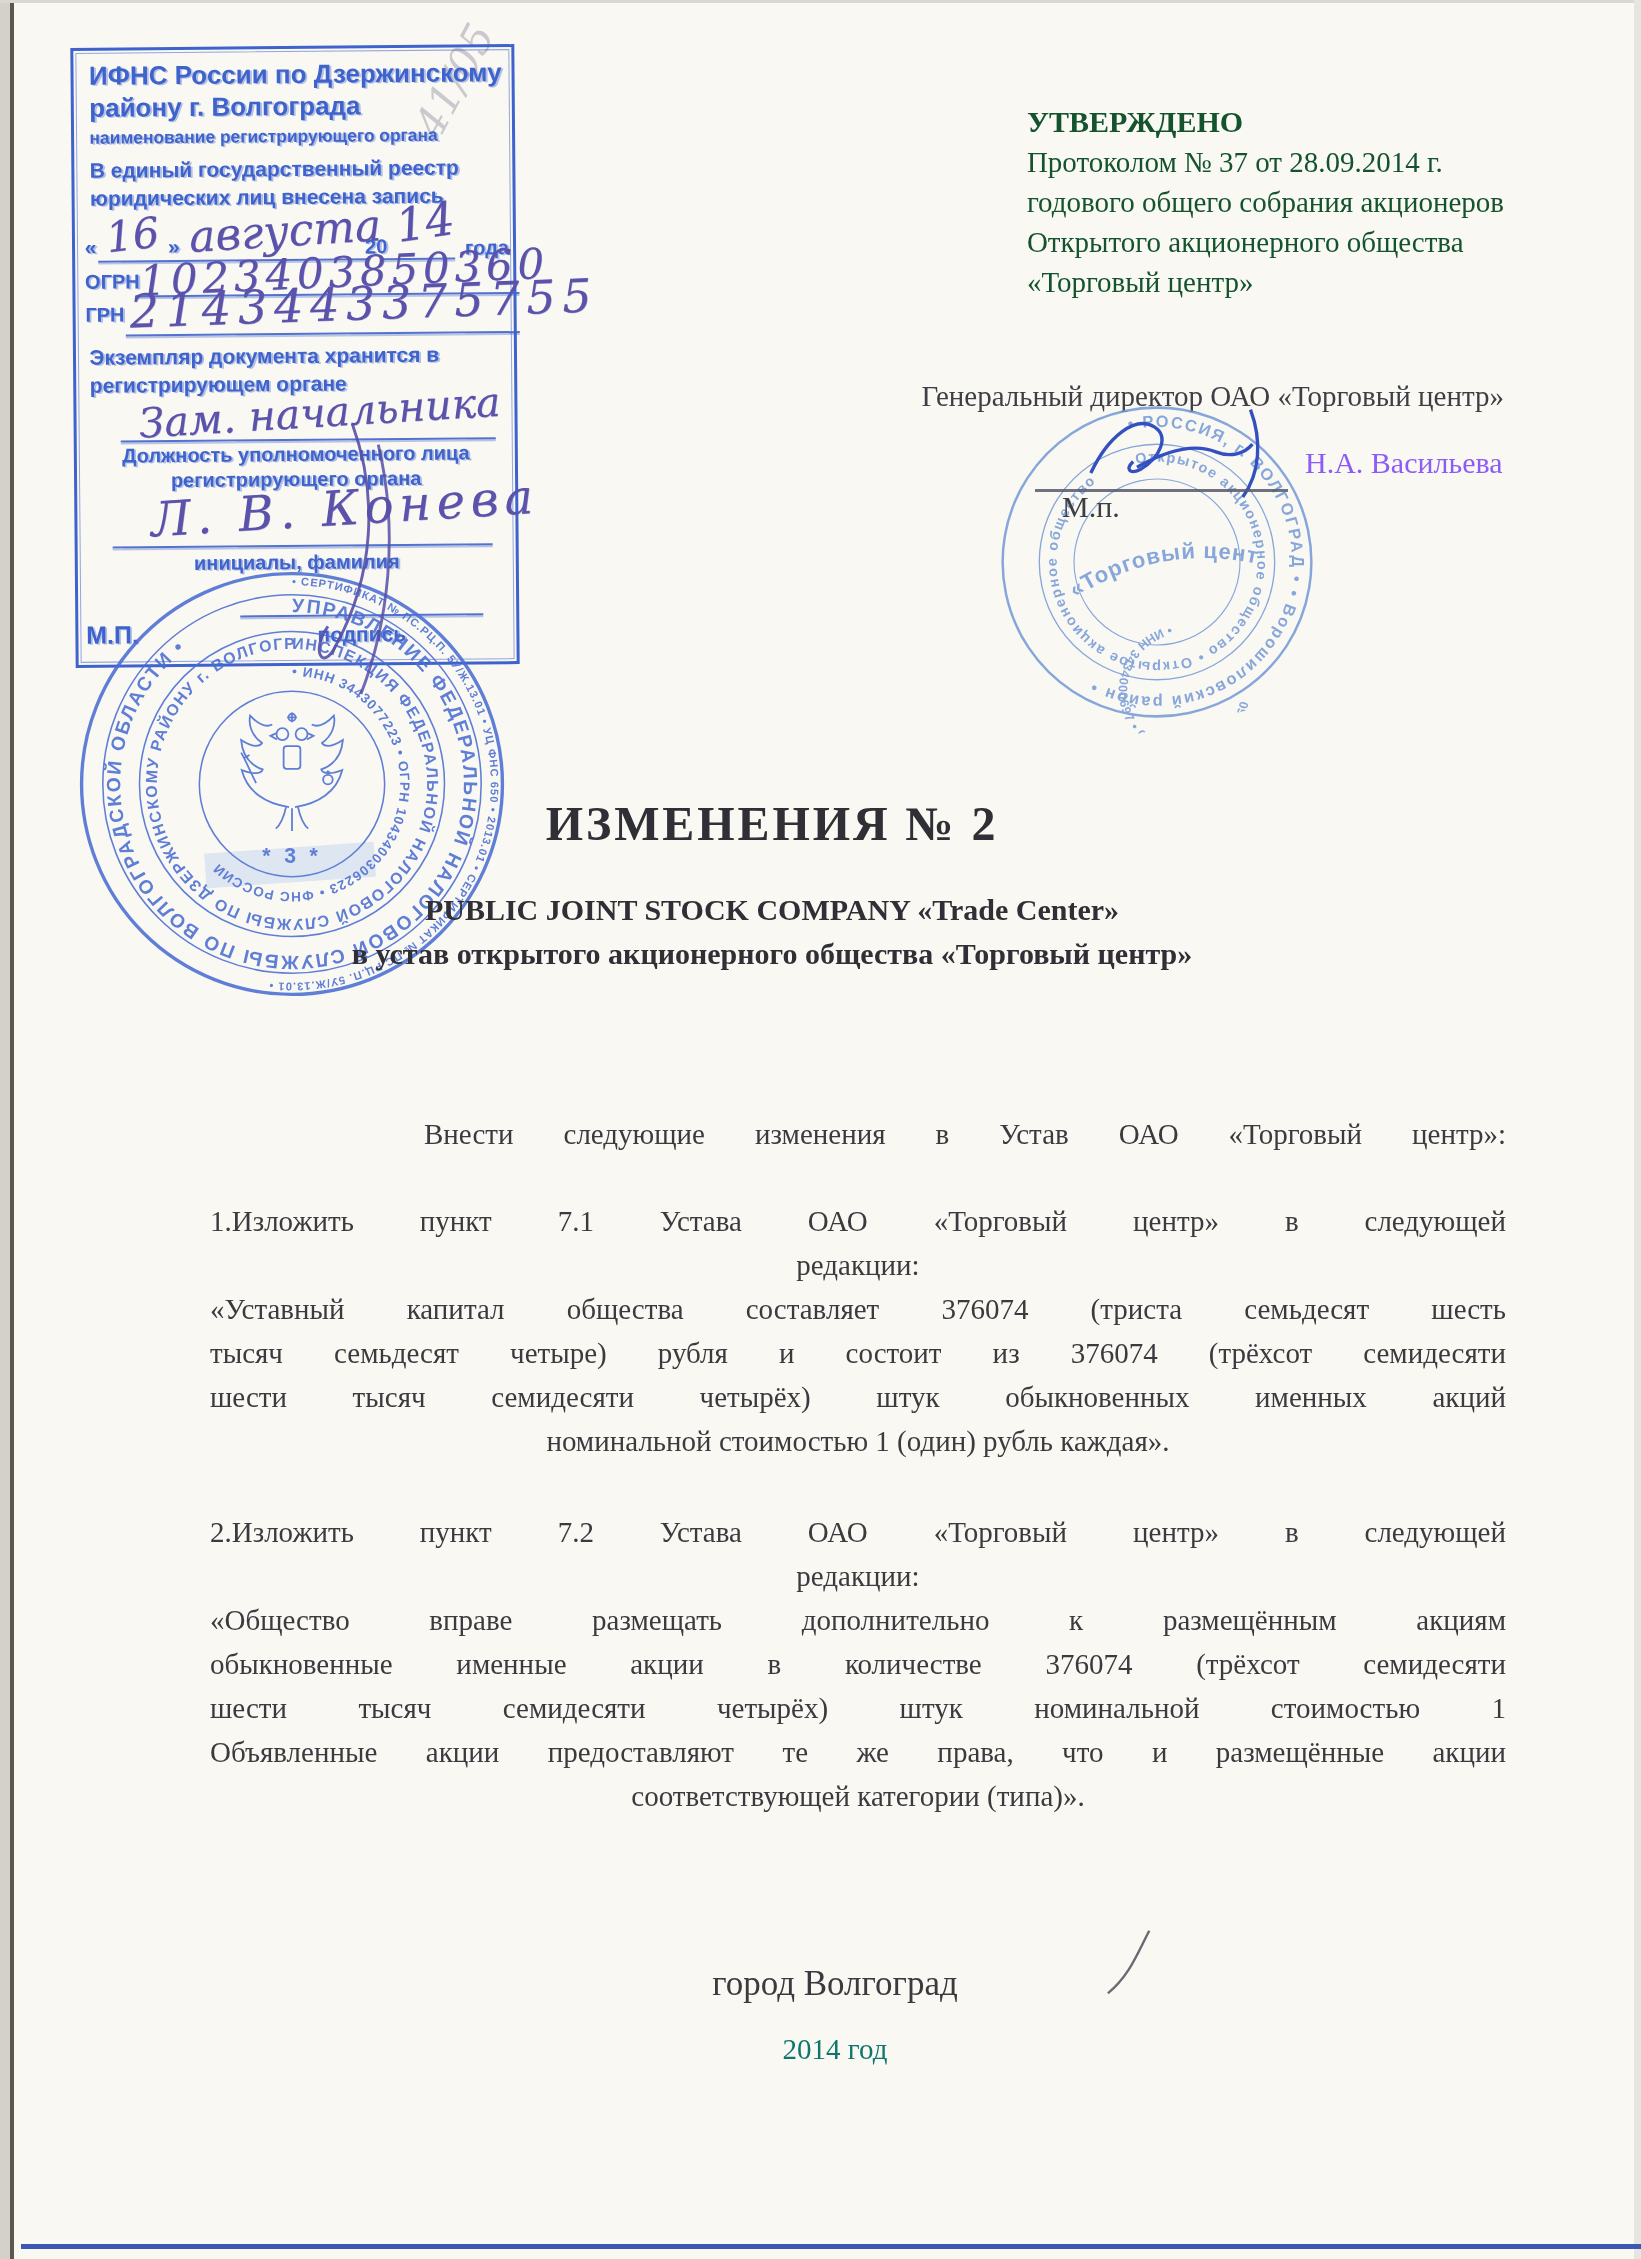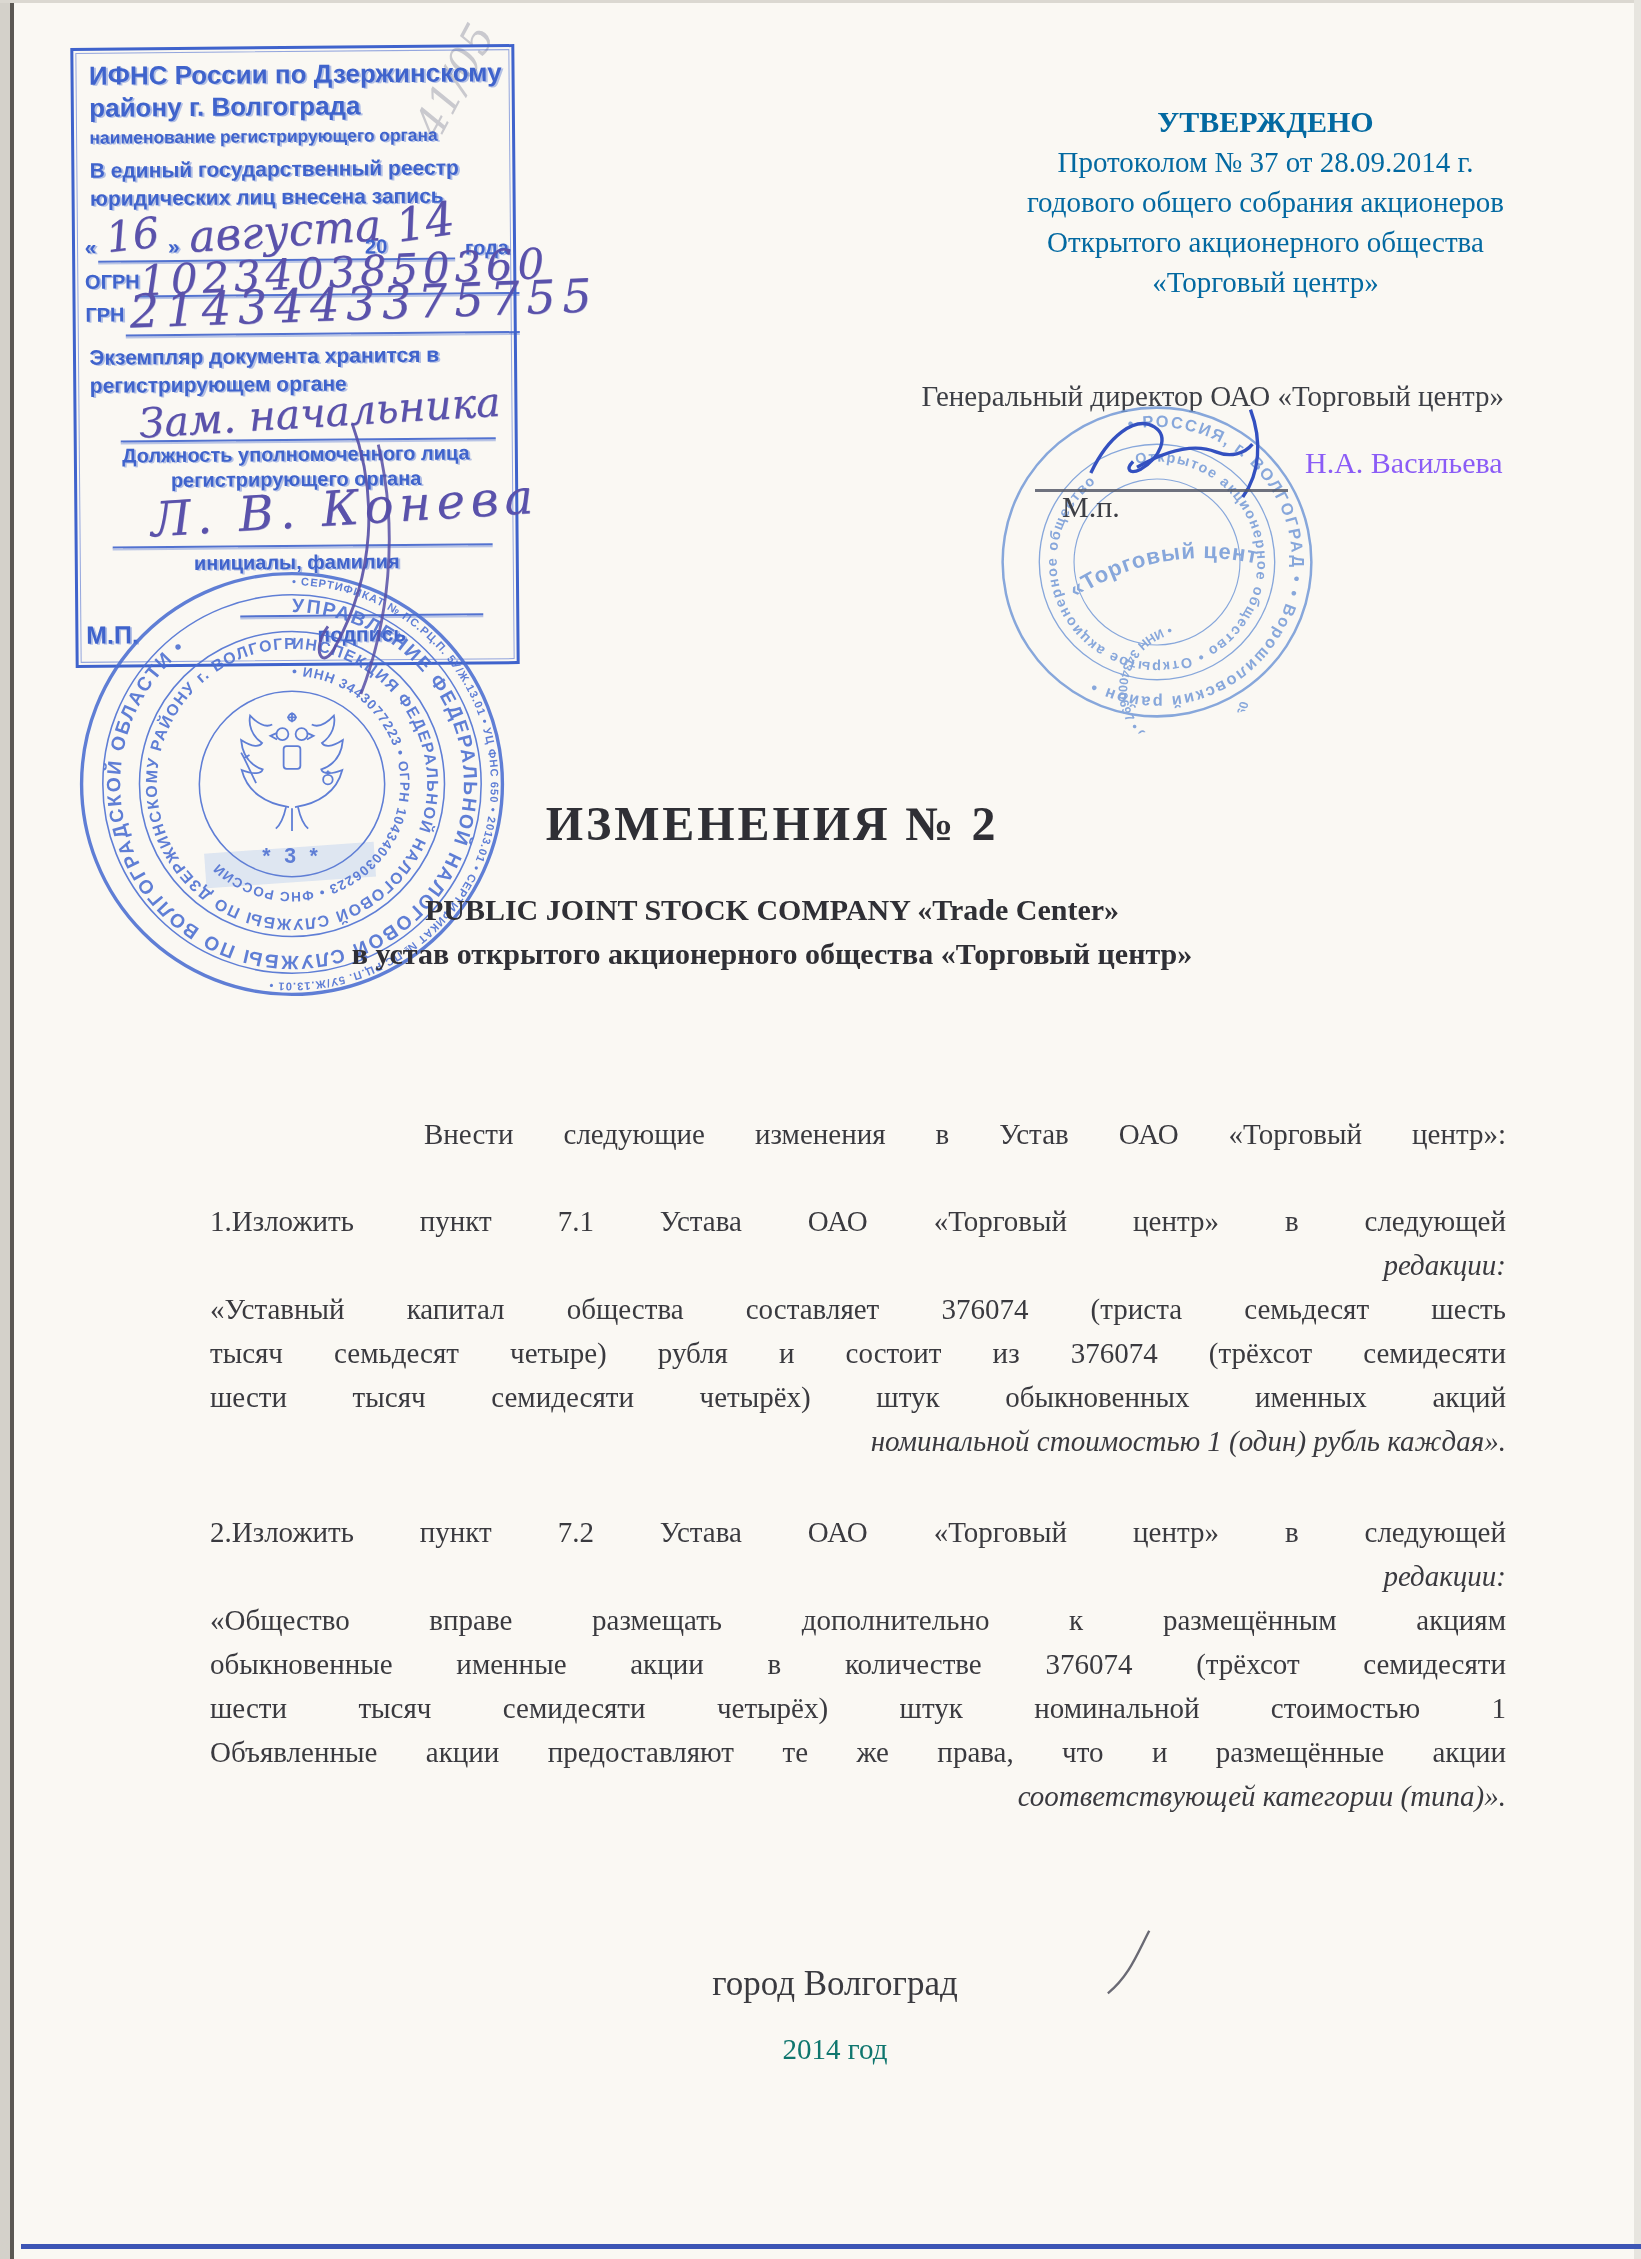--- a/index.html
+++ b/index.html
@@ -29,21 +29,21 @@
   .bline { position:absolute; height:0; border-top:2.9px solid rgba(63,99,204,.9);
     box-shadow:0 1.9px 0 rgba(63,99,204,.35); }
 
   .hand { position:absolute; font-family:"DejaVu Serif",serif; font-style:italic;
     color:#5a52ab; white-space:nowrap; font-weight:400; text-shadow:0.5px 0.5px 0 rgba(90,82,171,.5); }
 
   .pencil-note { left:394px; top:56px; font-size:42px; font-family:"DejaVu Serif",serif;
     font-style:italic; color:rgba(128,130,150,.4); transform:rotate(-62deg); white-space:nowrap; }
 
   
-  .approval { right:137px; top:102px; text-align:center; font-size:29px; line-height:40px; color:#0369a1; }
+  .approval { right:137px; top:102px; text-align:left; font-size:29px; line-height:40px; color:#14532d; }
   .approval .bold { font-weight:bold; font-size:30px; }
   .director-line { right:137px; top:380px; font-size:29px; color:#3d3f45; white-space:nowrap; }
   .director-name { left:1305px; top:446px; font-size:30px; color:#8b5cf6; white-space:nowrap; }
   .sig-underline { left:1035px; top:489px; width:253px; height:2.9px; background:#565b68; opacity:.85; }
   .mp-small { left:1062px; top:490px; font-size:30px; color:#3d3f45; }
 
   
   .fns-seal { left:70px; top:562px; width:444px; height:444px; opacity:.88; }
   .company-seal { left:993px; top:398px; width:328px; height:328px; transform:rotate(-12deg); opacity:.82; }
   svg text { font-family:"Liberation Sans",sans-serif; }
@@ -51,21 +51,21 @@
   
   .title-wrap { left:77px; right:174px; top:796px; text-align:center; color:#2f2f35; }
   .title-main { font-size:48px; font-weight:bold; letter-spacing:2.9px; }
   .title-sub { left:77px; right:174px; top:888px; text-align:center; color:#2f2f35;
     font-size:30px; font-weight:bold; line-height:44px; }
 
   
   .doc-body { left:210px; width:1296px; top:1112px; font-size:29px; line-height:44px;
     color:#3a3a3f; }
   .ln { text-align:justify; text-align-last:justify; }
-  .ln-last { text-align:right;font-style:italic; }
+  .ln-last { text-align:center; }
   .intro { text-indent:214px; text-align:justify; text-align-last:justify; margin-bottom:43px; }
   .gap { height:47px; }
 
   
   .footer-city { left:97px; right:68px; top:1964px; text-align:center; font-size:35px; color:#3a3a3f; }
   .footer-year { left:97px; right:68px; top:2033px; text-align:center; font-size:29px; color:#0f766e; }
 
   .sig-svg { pointer-events:none; }
 </style>
 </head>

